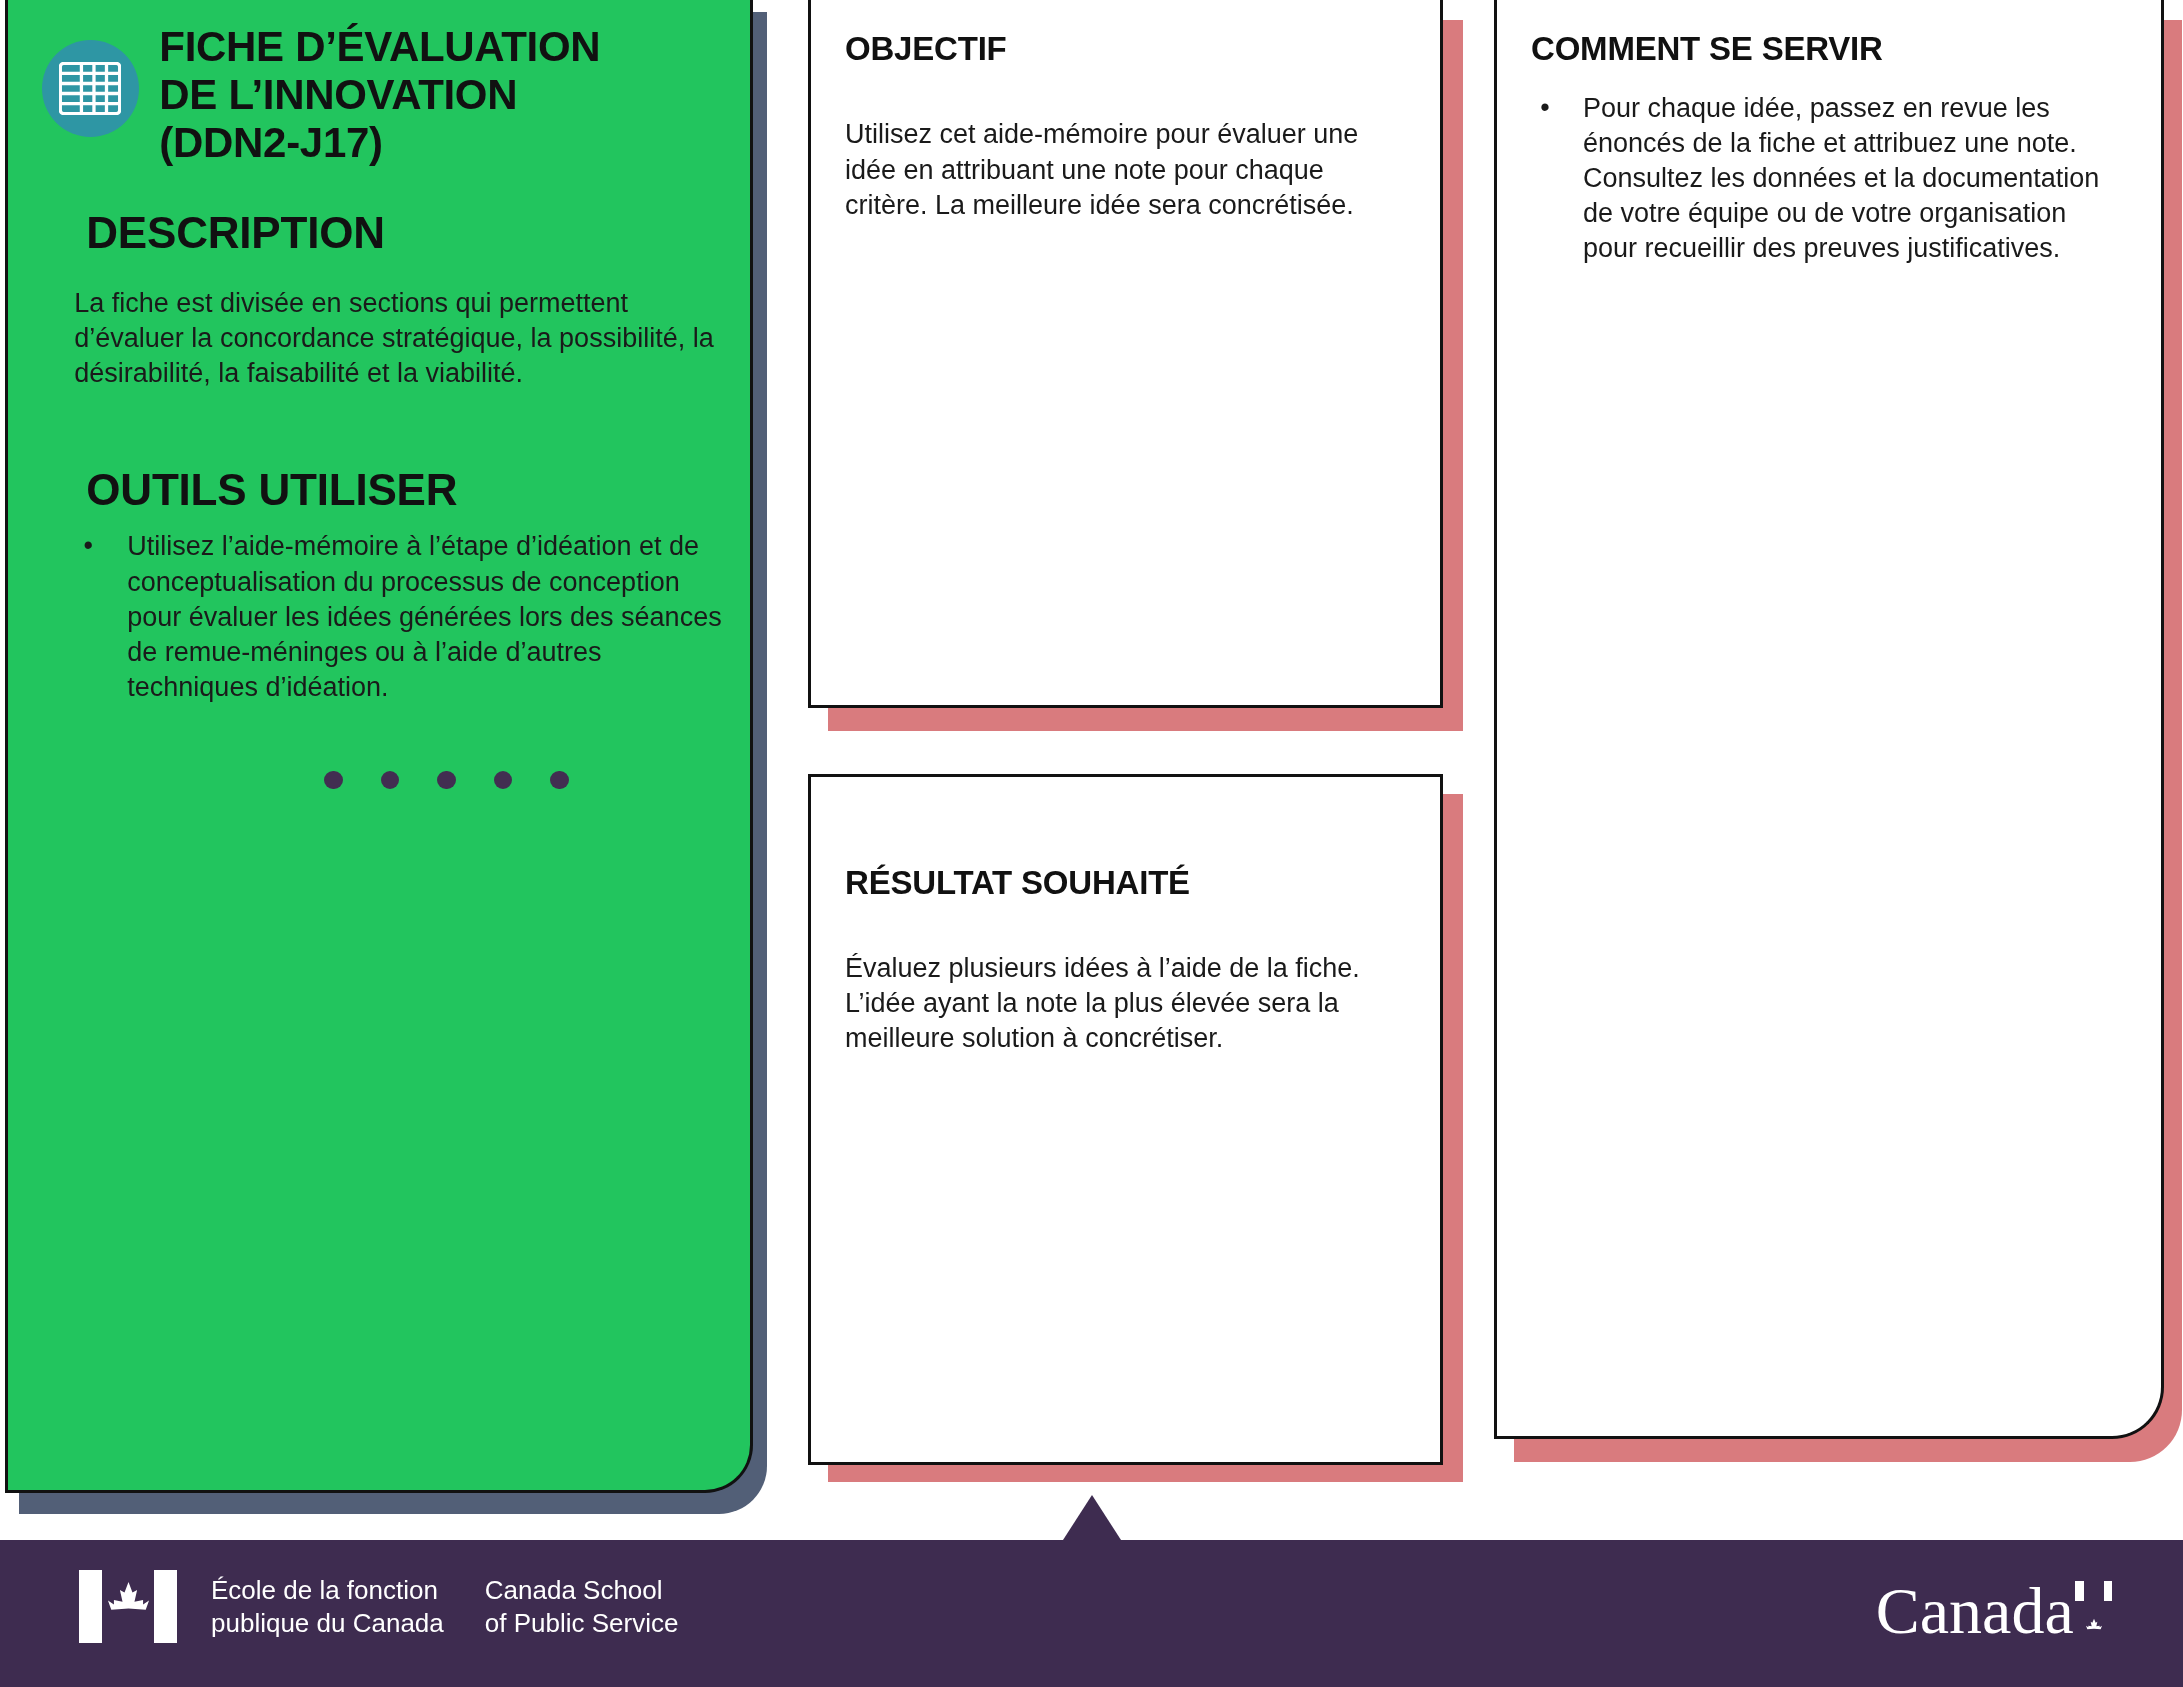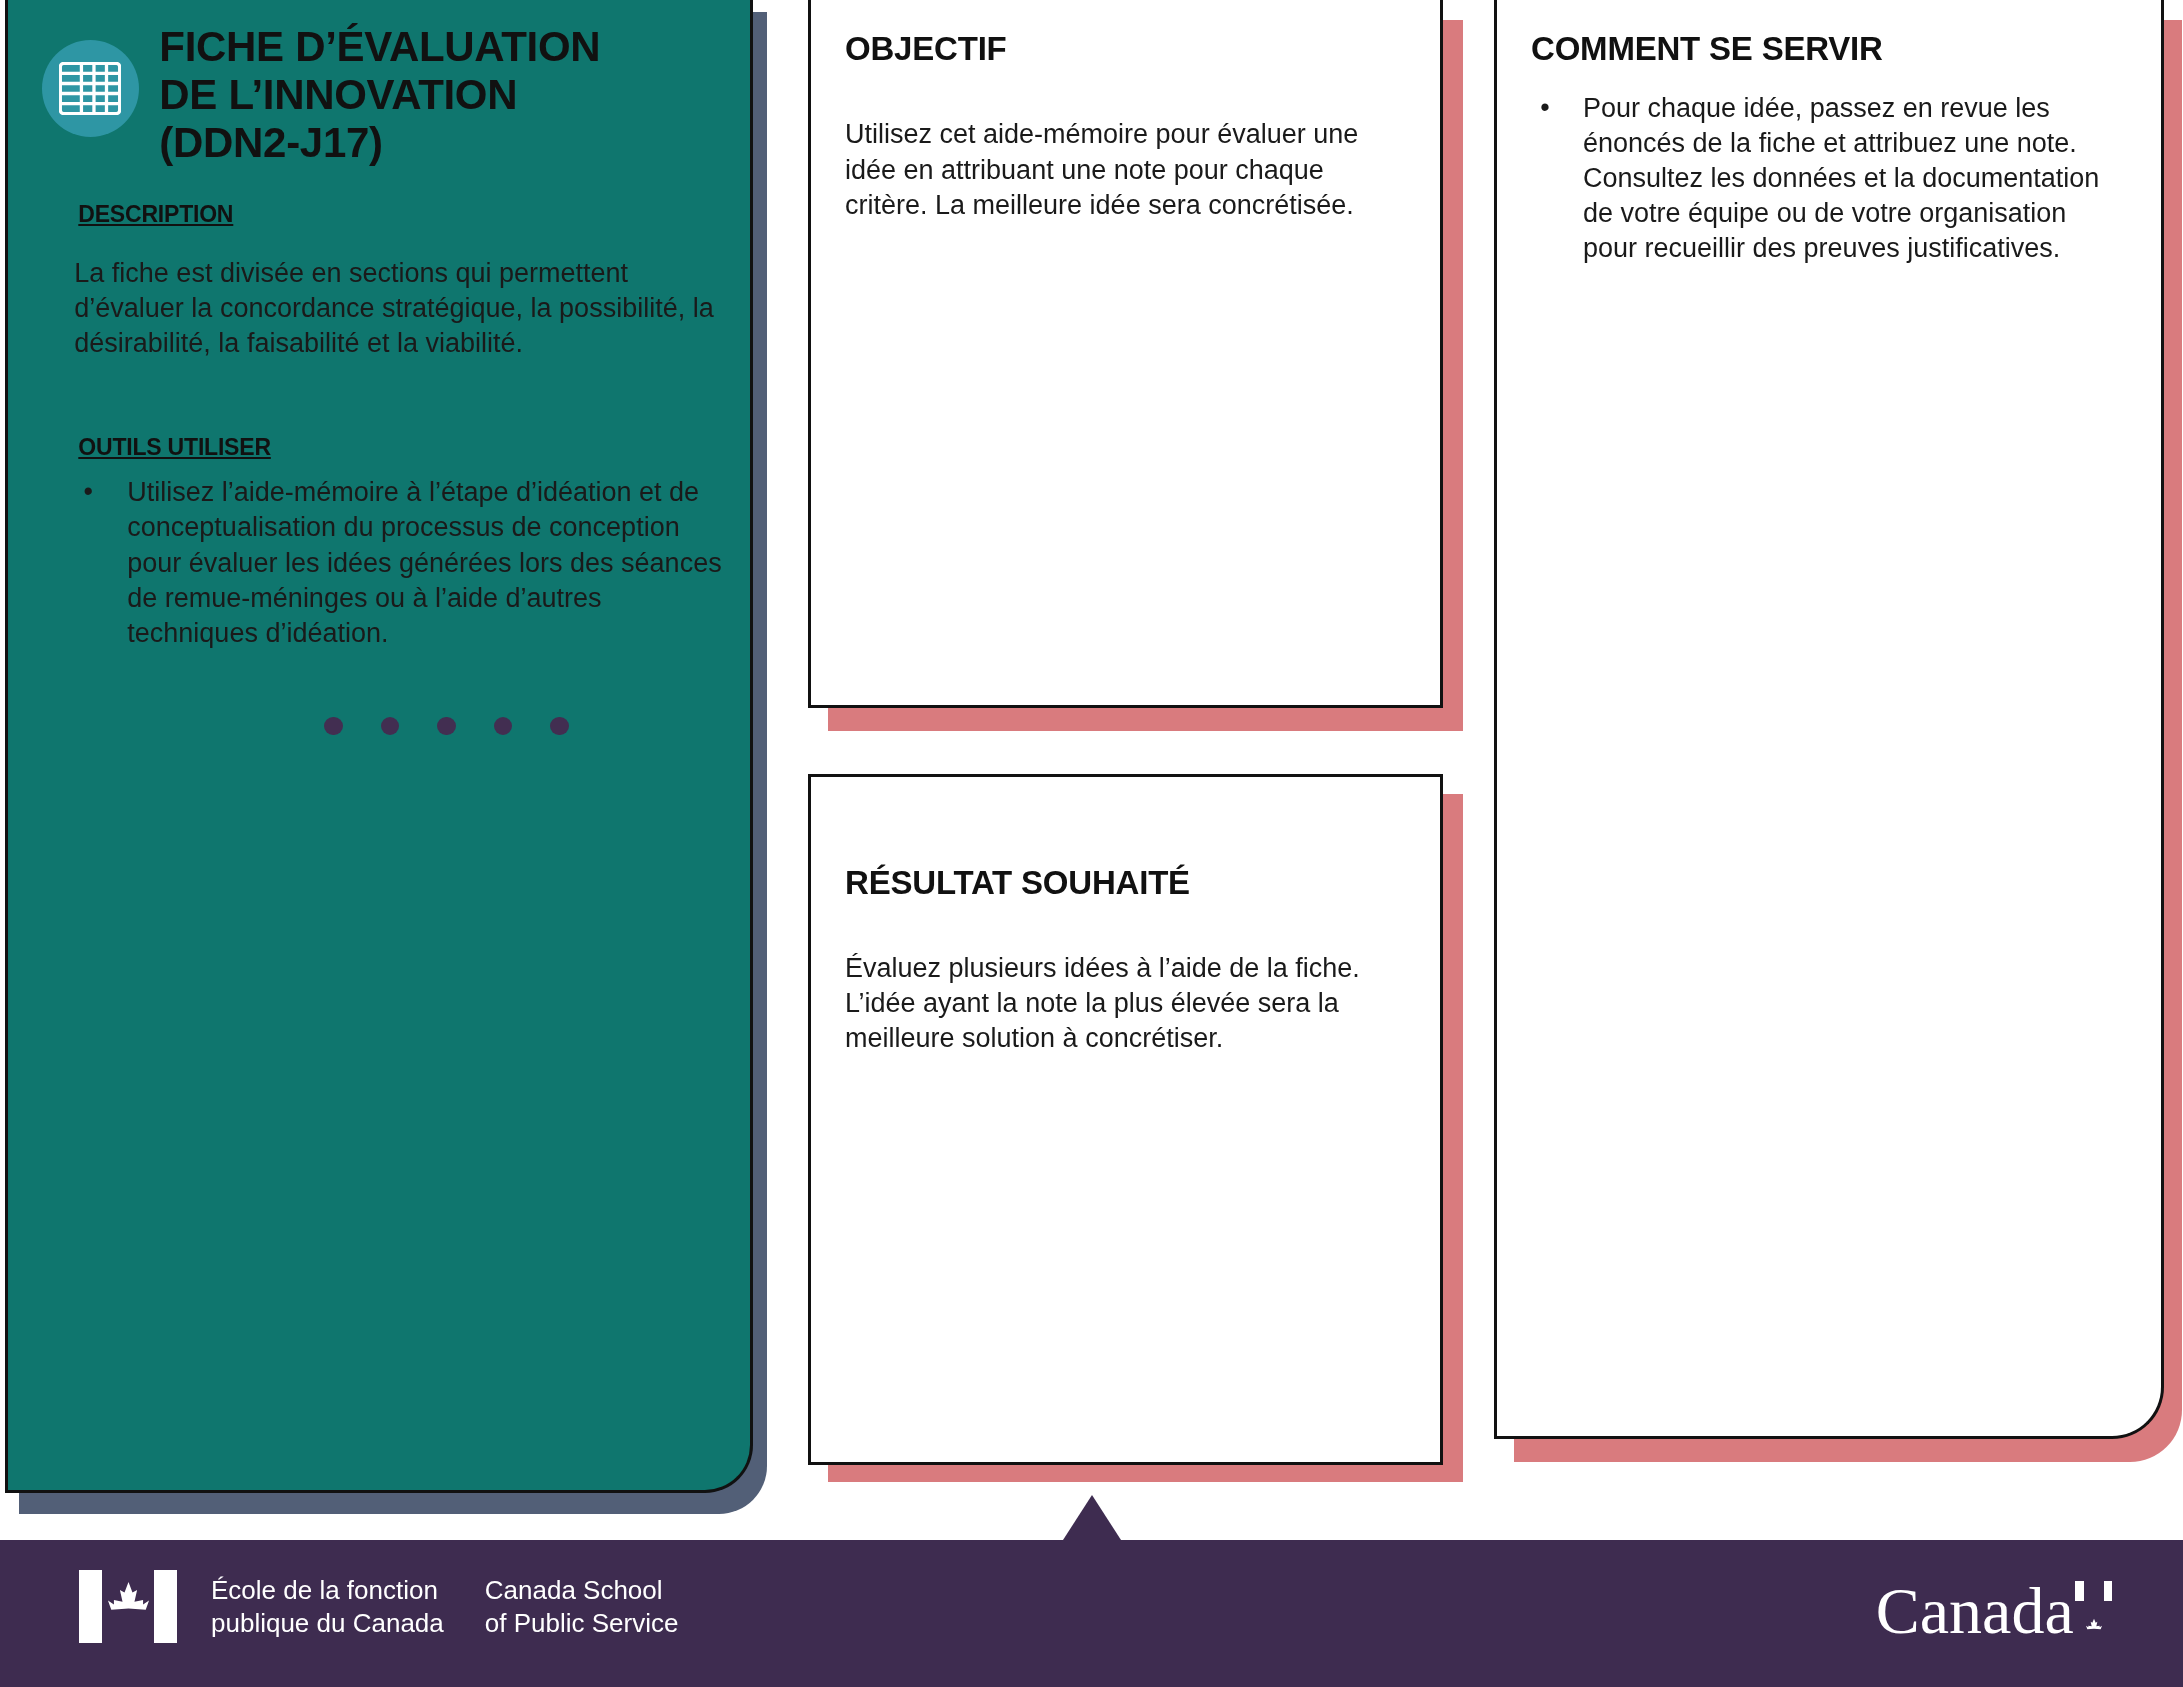--- a/index.html
+++ b/index.html
@@ -24,21 +24,21 @@
     height: 1502px;
     background: #525f77;
     border-radius: 0 0 48px 0;
   }
   #left-card {
     position: absolute;
     left: 5.3px;
     top: 0px;
     width: 748px;
     height: 1493px;
-    background: #0f766e;
+    background: #22c55e;
     border: 3.3px solid #111111;
     border-top: none;
     border-radius: 0 0 48px 0;
     box-sizing: border-box;
     padding: 0;
   }
   #left-card-inner {
     position: absolute;
     left: 66px;
     top: 22.5px;
@@ -65,27 +65,26 @@
     margin: 0;
     padding-left: 85px;
     font-size: 42px;
     font-weight: bold;
     line-height: 1.15;
     letter-spacing: -0.3px;
     color: #111111;
   }
 
   .section-head {
-    font-size: 23px;
+    font-size: 44px;
     font-weight: bold;
     color: #111111;
     line-height: 1.16;
-    margin: 4px;
+    margin: 12px;
     letter-spacing: -0.2px;
-    text-decoration: underline;
   }
   .body-text {
     font-size: 27px;
     line-height: 1.30;
     color: #1a1a1a;
     margin: 0;
   }
 
   ul.bullets {
     margin: 0;

